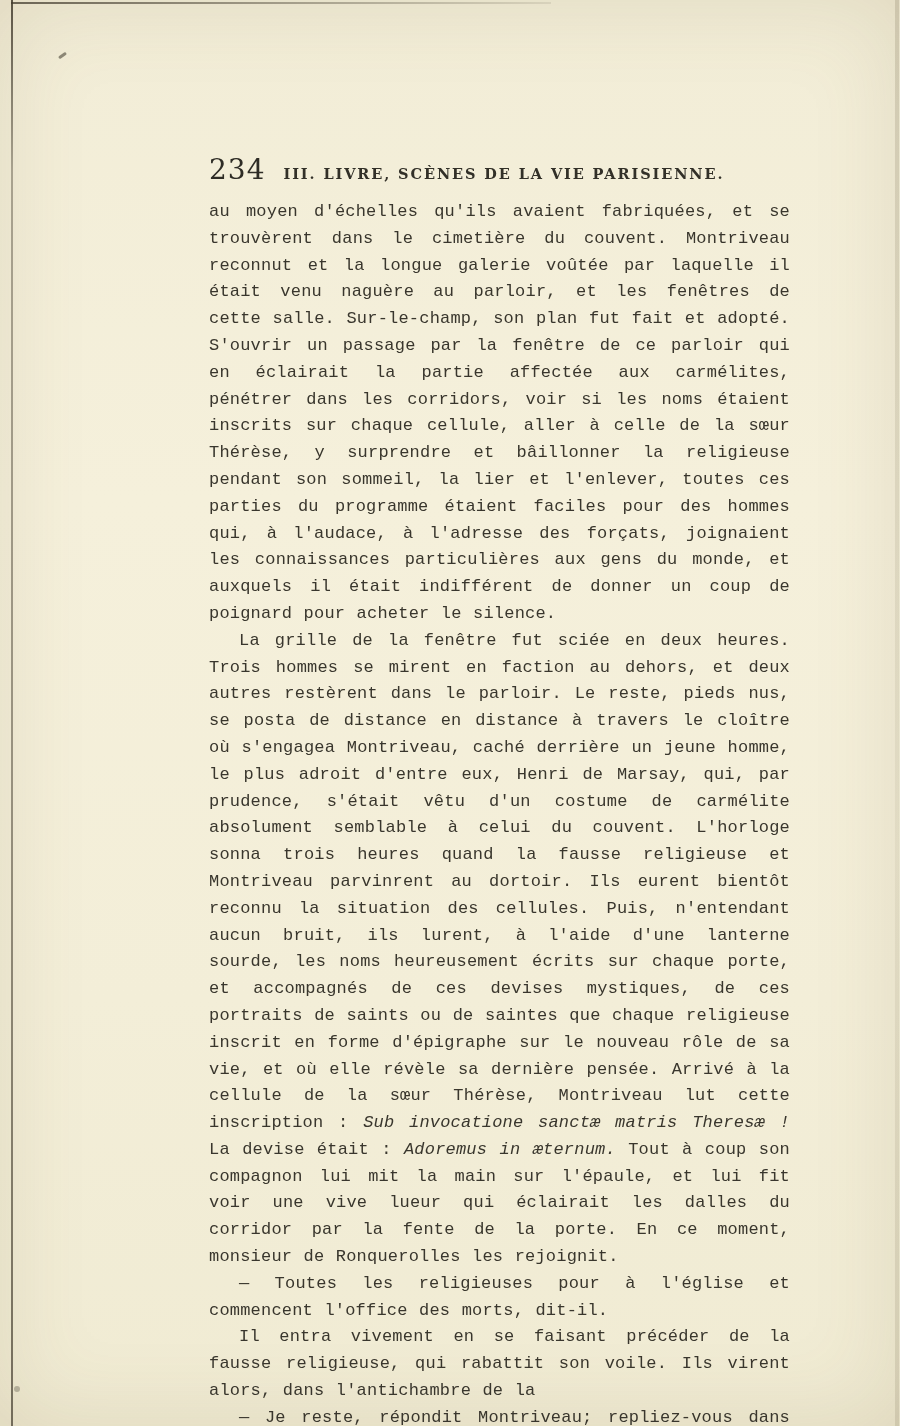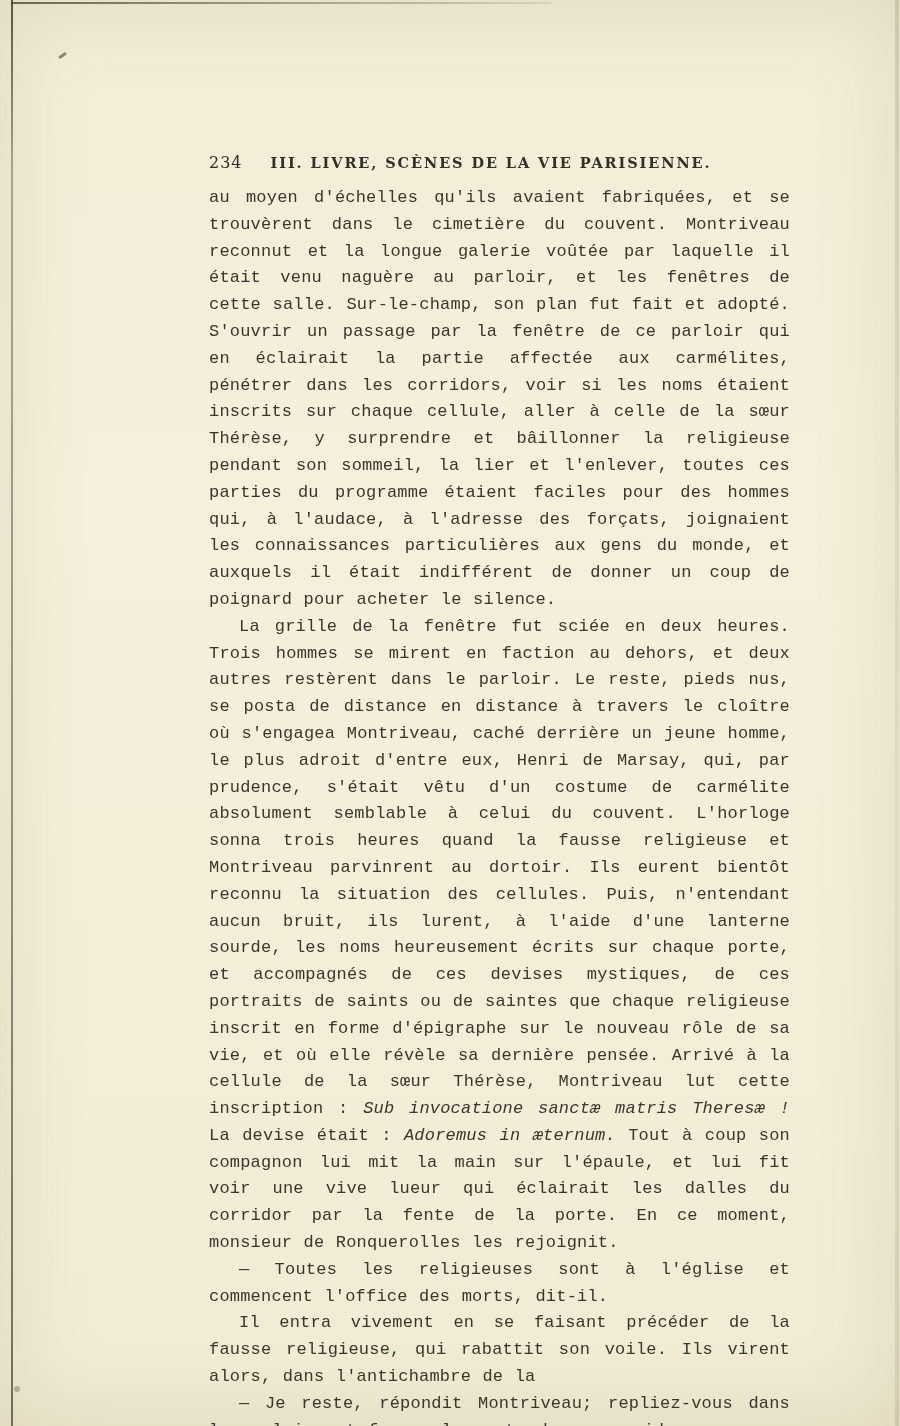--- a/index.html
+++ b/index.html
@@ -66,26 +66,26 @@
     width: 581px;
     color: #39362d;
   }
   .header {
     display: flex;
     align-items: baseline;
     margin: 0 0 13px 0;
     white-space: nowrap;
   }
   .pagenum {
-    font-size: 16px;
+    font-size: 28px;
     letter-spacing: 1px;
     color: #2e2c25;
   }
   .running-title {
-    margin-left: 28px;
+    margin-left: 18px;
     font-size: 14.5px;
     font-weight: bold;
     letter-spacing: 1.9px;
     color: #323028;
   }
   .body-text {
     font-size: 17px;
     line-height: 26.8px;
     text-align: justify;
     letter-spacing: 0.2px;
@@ -113,18 +113,18 @@
   <div class="speck-2"></div>
 
   <div class="content">
     <div class="header">
       <span class="pagenum">234</span>
       <span class="running-title">III. LIVRE, SCÈNES DE LA VIE PARISIENNE.</span>
     </div>
     <div class="body-text">
         <p class="para"><span>au moyen d'échelles qu'ils avaient fabriquées, et se trouvèrent dans le cimetière du couvent. Montriveau reconnut et la longue galerie voûtée par laquelle il était venu naguère au parloir, et les fenêtres de cette salle. Sur-le-champ, son plan fut fait et adopté. S'ouvrir un passage par la fenêtre de ce parloir qui en éclairait la partie affectée aux carmélites, pénétrer dans les corridors, voir si les noms étaient inscrits sur chaque cellule, aller à celle de la sœur Thérèse, y surprendre et bâillonner la religieuse pendant son sommeil, la lier et l'enlever, toutes ces parties du programme étaient faciles pour des hommes qui, à l'audace, à l'adresse des forçats, joignaient les connaissances particulières aux gens du monde, et auxquels il était indifférent de donner un coup de poignard pour acheter le silence.</span></p>
         <p class="para indent"><span>La grille de la fenêtre fut sciée en deux heures. Trois hommes se mirent en faction au dehors, et deux autres restèrent dans le parloir. Le reste, pieds nus, se posta de distance en distance à travers le cloître où s'engagea Montriveau, caché derrière un jeune homme, le plus adroit d'entre eux, Henri de Marsay, qui, par prudence, s'était vêtu d'un costume de carmélite absolument semblable à celui du couvent. L'horloge sonna trois heures quand la fausse religieuse et Montriveau parvinrent au dortoir. Ils eurent bientôt reconnu la situation des cellules. Puis, n'entendant aucun bruit, ils lurent, à l'aide d'une lanterne sourde, les noms heureusement écrits sur chaque porte, et accompagnés de ces devises mystiques, de ces portraits de saints ou de saintes que chaque religieuse inscrit en forme d'épigraphe sur le nouveau rôle de sa vie, et où elle révèle sa dernière pensée. Arrivé à la cellule de la sœur Thérèse, Montriveau lut cette inscription : </span><span class="it">Sub invocatione sanctæ matris Theresæ !</span><span> La devise était : </span><span class="it">Adoremus in æternum.</span><span> Tout à coup son compagnon lui mit la main sur l'épaule, et lui fit voir une vive lueur qui éclairait les dalles du corridor par la fente de la porte. En ce moment, monsieur de Ronquerolles les rejoignit.</span></p>
-        <p class="para indent"><span>— Toutes les religieuses sont à l'église et commencent l'office des morts, dit-il.</span></p>
+        <p class="para indent"><span>— Toutes les religieuses pour à l'église et commencent l'office des morts, dit-il.</span></p>
         <p class="para indent"><span>Il entra vivement en se faisant précéder de la fausse religieuse, qui rabattit son voile. Ils virent alors, dans l'antichambre de la</span></p>
         <p class="para indent"><span>— Je reste, répondit Montriveau; repliez-vous dans le parloir, et fermez la porte de ce corridor.</span></p>
       </div>
   </div>
 </div>
 
 </body></html>

